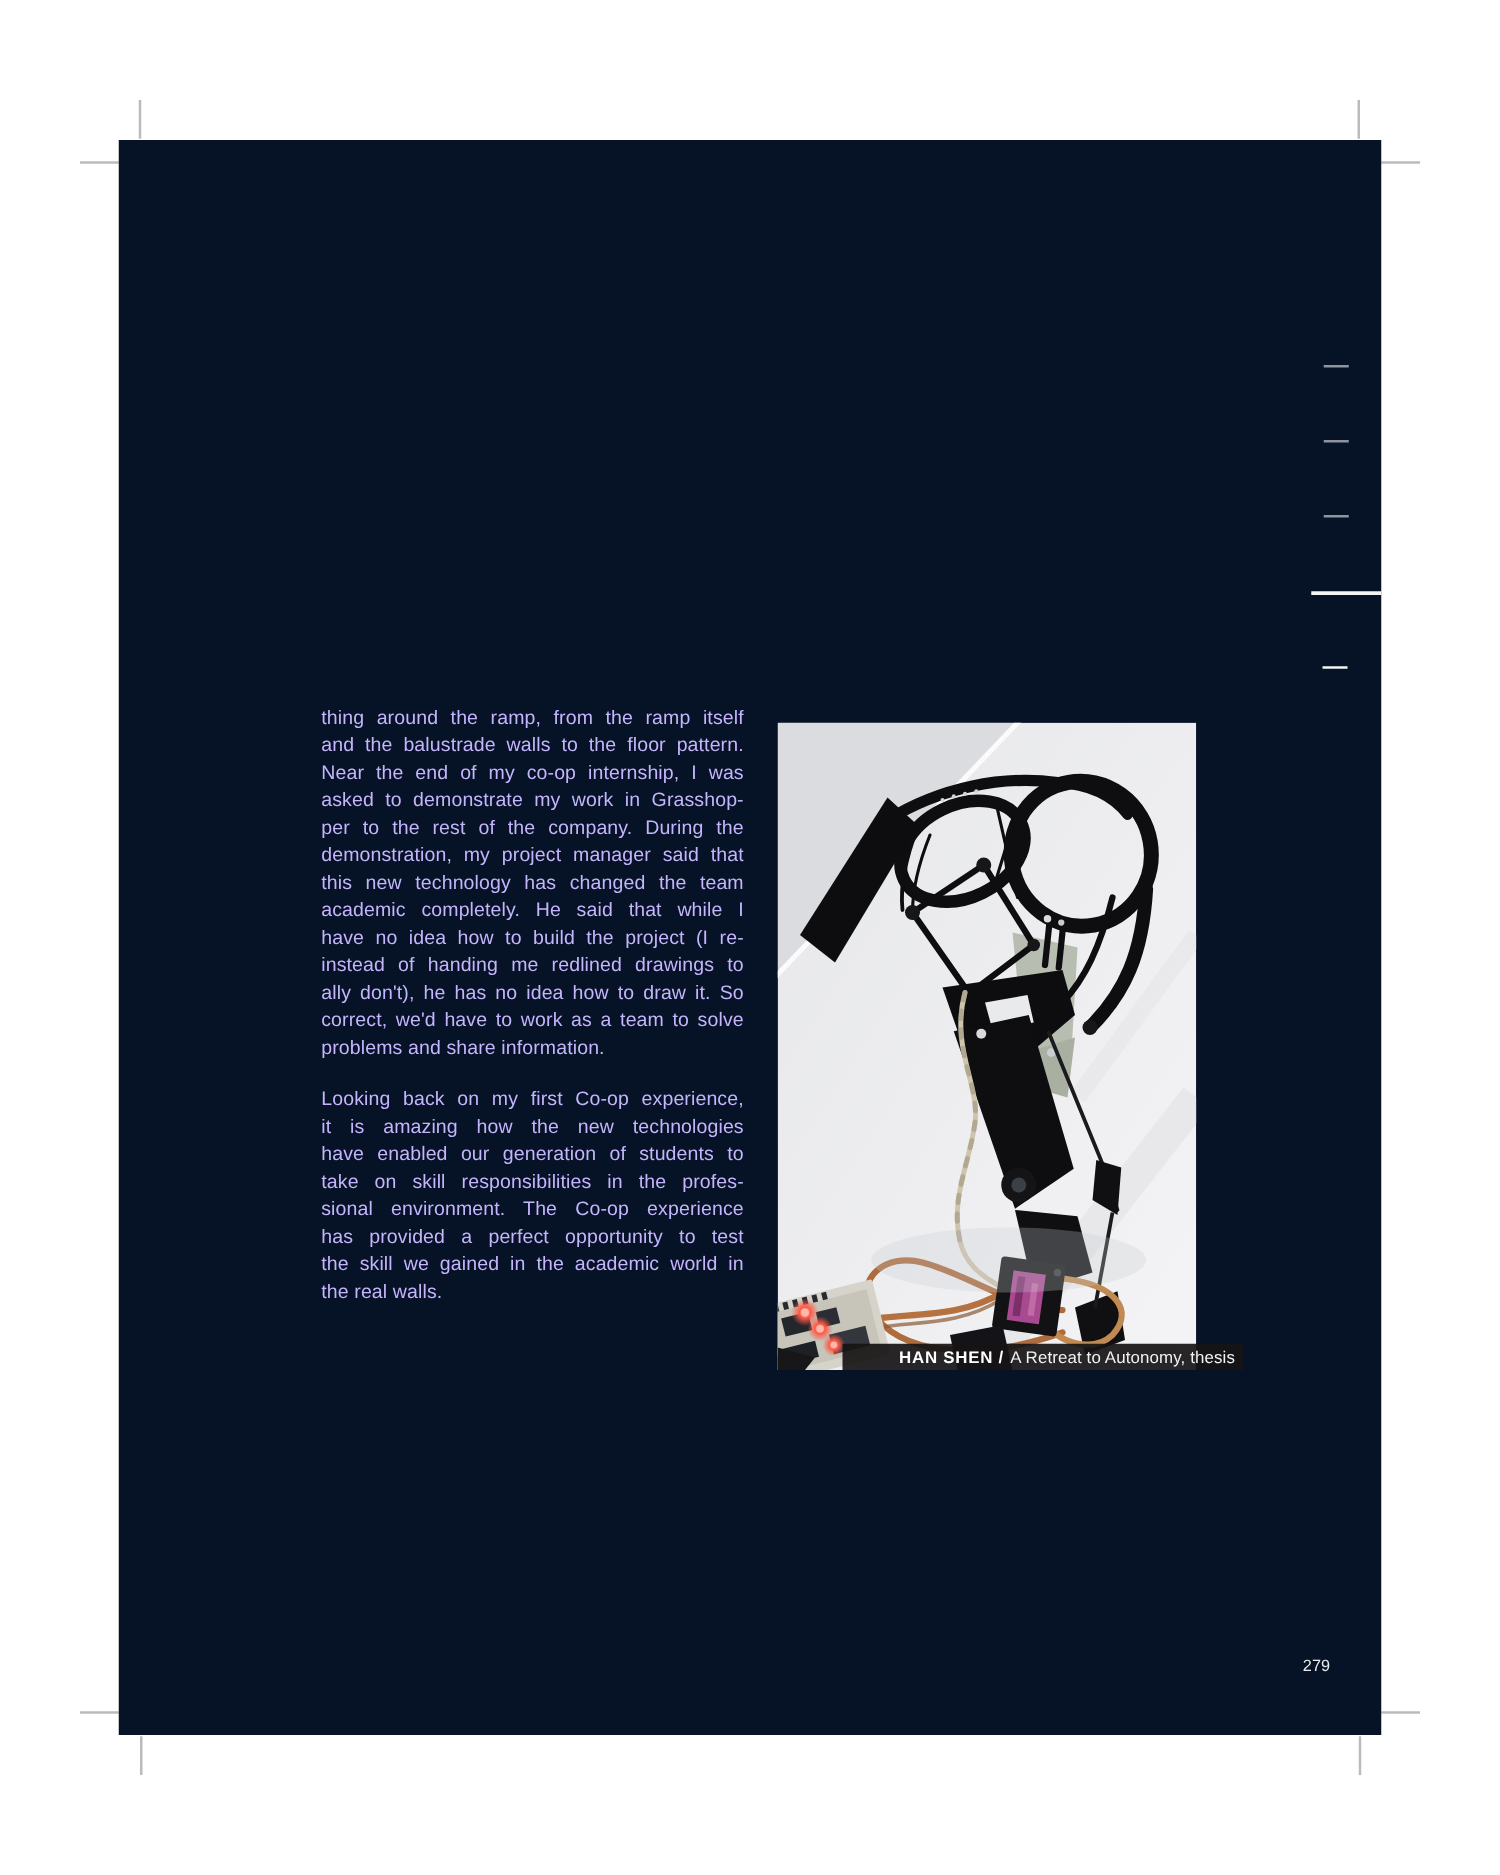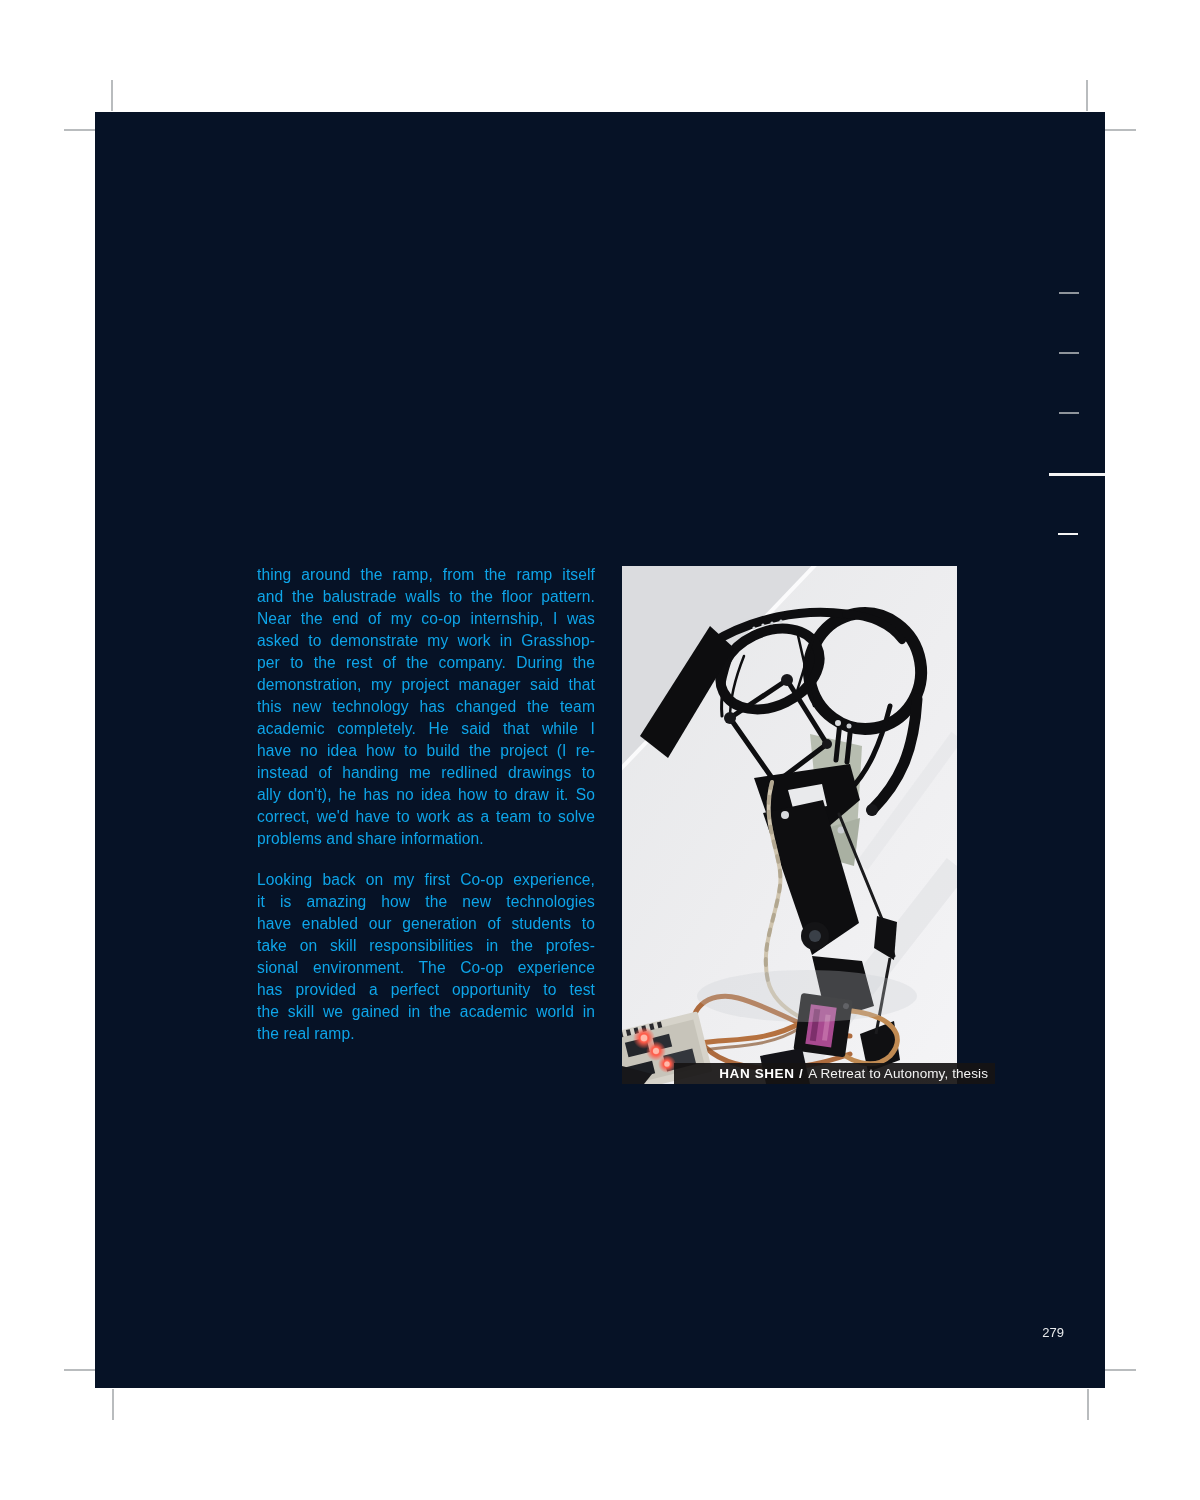--- a/index.html
+++ b/index.html
@@ -27,29 +27,29 @@
   
   .dash{position:absolute;height:2px;width:20px;background:#8e949b;}
   .dash.d1{left:964px;top:180px;}
   .dash.d2{left:964px;top:240px;}
   .dash.d3{left:964px;top:300px;}
   .dash.d4{left:954px;top:361px;width:56px;height:3px;background:#f4f4f4;}
   .dash.d5{left:963px;top:421px;background:#f4f4f4;}
   
   .text-col{
     position:absolute;left:162px;top:452px;width:338px;
-    color:#0ea5e9;font-size:15.6px;line-height:22px;
+    color:#c4b5fd;font-size:15.6px;line-height:22px;
     letter-spacing:.1px;
   }
   .para + .para{margin-top:19px;}
   .jline{text-align:justify;text-align-last:justify;height:22px;overflow:hidden;}
   .jline.last{text-align-last:left;}
   
   .photo{
-    position:absolute;left:527px;top:454px;width:373px;height:518px;margin:0;
+    position:absolute;left:527px;top:466px;width:373px;height:518px;margin:0;
     overflow:hidden;
   }
   .photo svg{display:block;}
   .caption{
     position:absolute;left:52px;right:0;bottom:0;height:21px;
     background:rgba(22,20,20,.92);
     color:#ffffff;font-size:13.5px;line-height:21px;
     text-align:right;padding:0 7px;box-sizing:border-box;
     white-space:nowrap;
   }
@@ -98,21 +98,21 @@
         <div class="jline last">problems and share information.</div>
       </div>
     <div class="para">
         <div class="jline">Looking back on my first Co-op experience,</div>
         <div class="jline">it is amazing how the new technologies</div>
         <div class="jline">have enabled our generation of students to</div>
         <div class="jline">take on skill responsibilities in the profes-</div>
         <div class="jline">sional environment. The Co-op experience</div>
         <div class="jline">has provided a perfect opportunity to test</div>
         <div class="jline">the skill we gained in the academic world in</div>
-        <div class="jline last">the real ramp.</div>
+        <div class="jline last">the real walls.</div>
       </div>
   </div>
 
   <figure class="photo">
     <svg width="335" height="518" viewBox="0 0 335 518" xmlns="http://www.w3.org/2000/svg">
       <defs>
         <linearGradient id="bg" x1="0" y1="0" x2="1" y2="1">
           <stop offset="0" stop-color="#e6e7e9"></stop>
           <stop offset=".55" stop-color="#eeeef0"></stop>
           <stop offset="1" stop-color="#f4f4f6"></stop>

